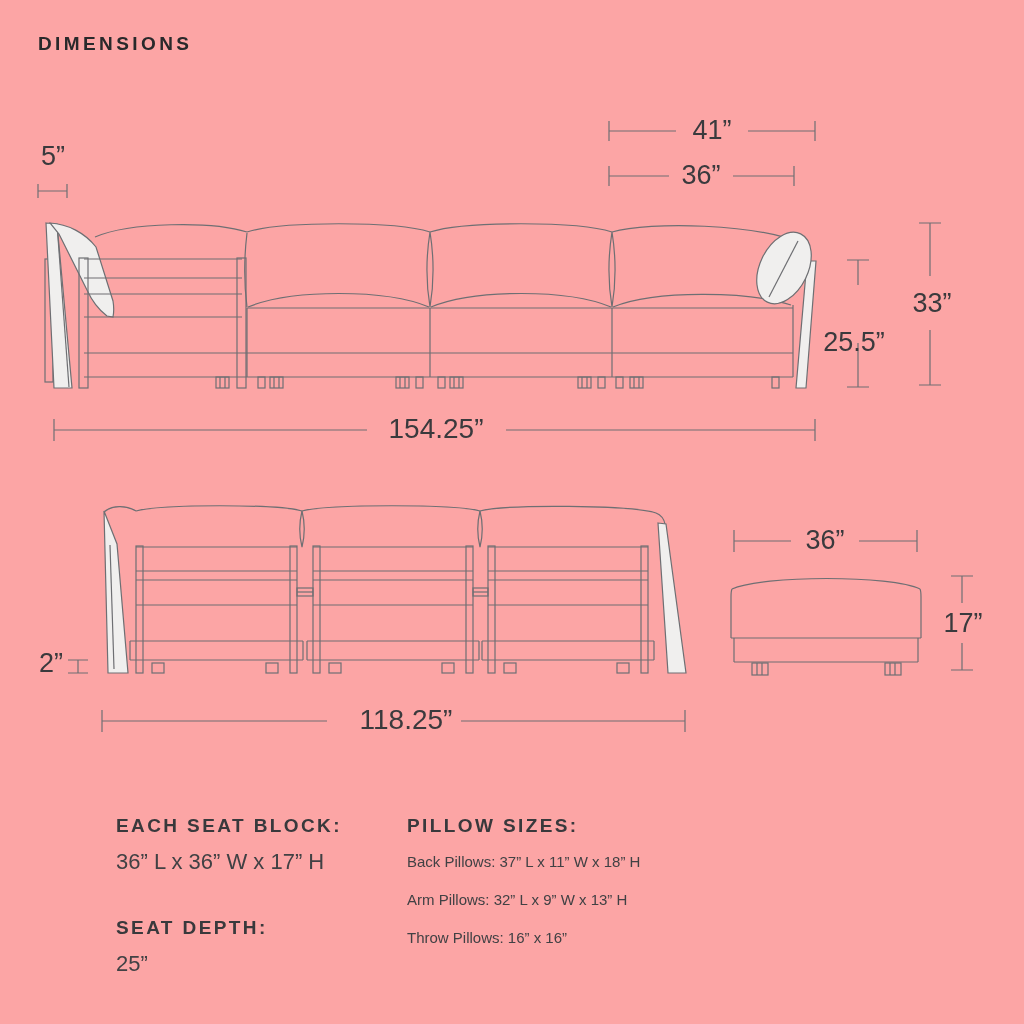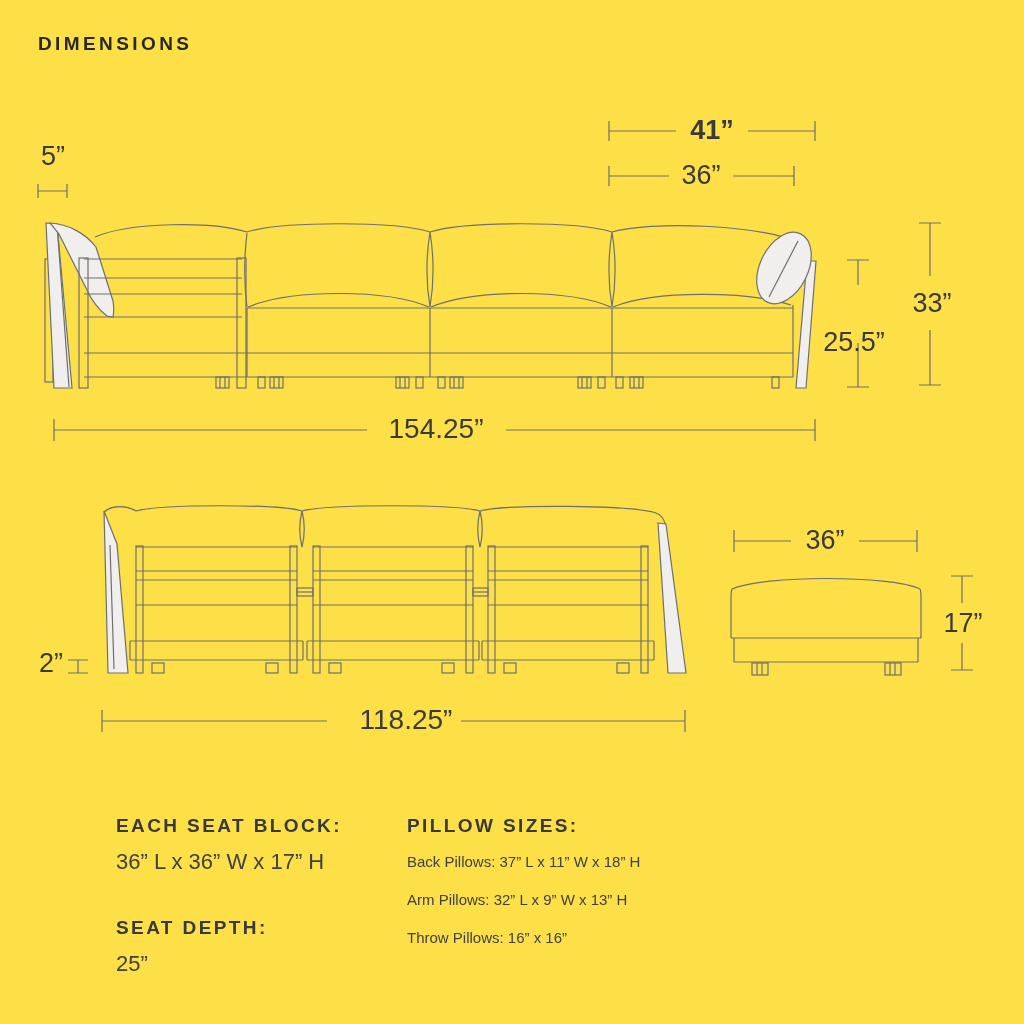--- a/index.html
+++ b/index.html
@@ -1,19 +1,19 @@
 <!DOCTYPE html>
 <html><head>
 <meta charset="utf-8">
 <style>
   html,body{margin:0;padding:0;}
   .canvas{
     position:relative;
     width:1024px;height:1024px;
-    background:#fde047;
+    background:#fca5a5;
     font-family:"Liberation Sans", sans-serif;
     overflow:hidden;
   }
   .page-title{
     position:absolute;left:38px;top:33px;
     font-size:19px;font-weight:bold;letter-spacing:3.4px;
     color:#29292b;margin:0;
   }
   .artwork{position:absolute;left:0;top:0;}
   .artwork *{fill:none;stroke:#6e6f73;stroke-width:1.2;}
@@ -178,21 +178,21 @@
 
       <path d="M102,710 L102,732 M685,710 L685,732 M102,721 L327,721 M461,721 L685,721"></path>
 
       <path d="M734,530 L734,552 M917,530 L917,552 M734,541 L791,541 M859,541 L917,541"></path>
 
       <path d="M951,576 L973,576 M951,670 L973,670 M962,576 L962,603 M962,643 L962,670"></path>
     </g>
   </svg>
 
   <span class="dim-label" style="left:53px;top:156px;">5”</span>
-  <span class="dim-label" style="left:712px;top:130px;font-weight:bold;">41”</span>
+  <span class="dim-label" style="left:712px;top:130px;">41”</span>
   <span class="dim-label" style="left:701px;top:175px;">36”</span>
   <span class="dim-label" style="left:932px;top:303px;text-align:center;">33”</span>
   <span class="dim-label" style="left:854px;top:342px;">25.5”</span>
   <span class="dim-label lg" style="left:436px;top:429px;">154.25”</span>
   <span class="dim-label" style="left:51px;top:663px;">2”</span>
   <span class="dim-label lg" style="left:406px;top:720px;">118.25”</span>
   <span class="dim-label" style="left:825px;top:540px;">36”</span>
   <span class="dim-label" style="left:963px;top:623px;">17”</span>
 
   <div class="specs-col" style="left:116px;top:814px;">

